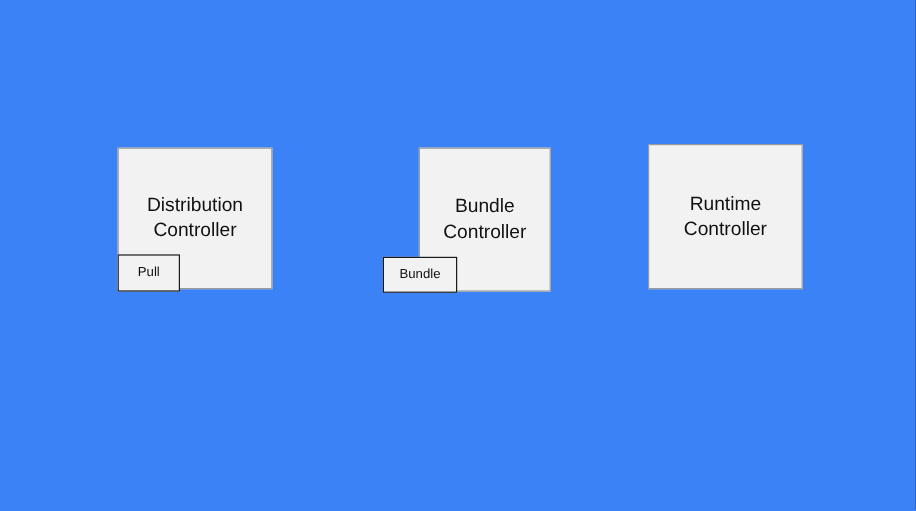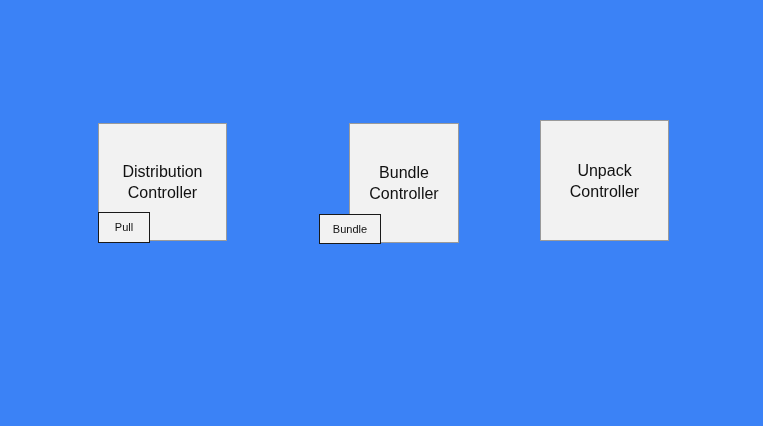--- a/index.html
+++ b/index.html
@@ -73,17 +73,17 @@
 
   <div class="node" style="left:319px; top:123px; width:110px; height:120px;margin-left:30px;">
     <div class="node-label">Bundle
 Controller</div>
   </div>
   <div class="subnode" style="left:319px; top:214px; width:62px; height:30px;">
     <span class="subnode-label">Bundle</span>
   </div>
 
   <div class="node" style="left:540px; top:120px; width:129px; height:121px;">
-    <div class="node-label">Unpack
+    <div class="node-label">Runtime
 Controller</div>
   </div>
 
 </div>
 
 </body></html>

